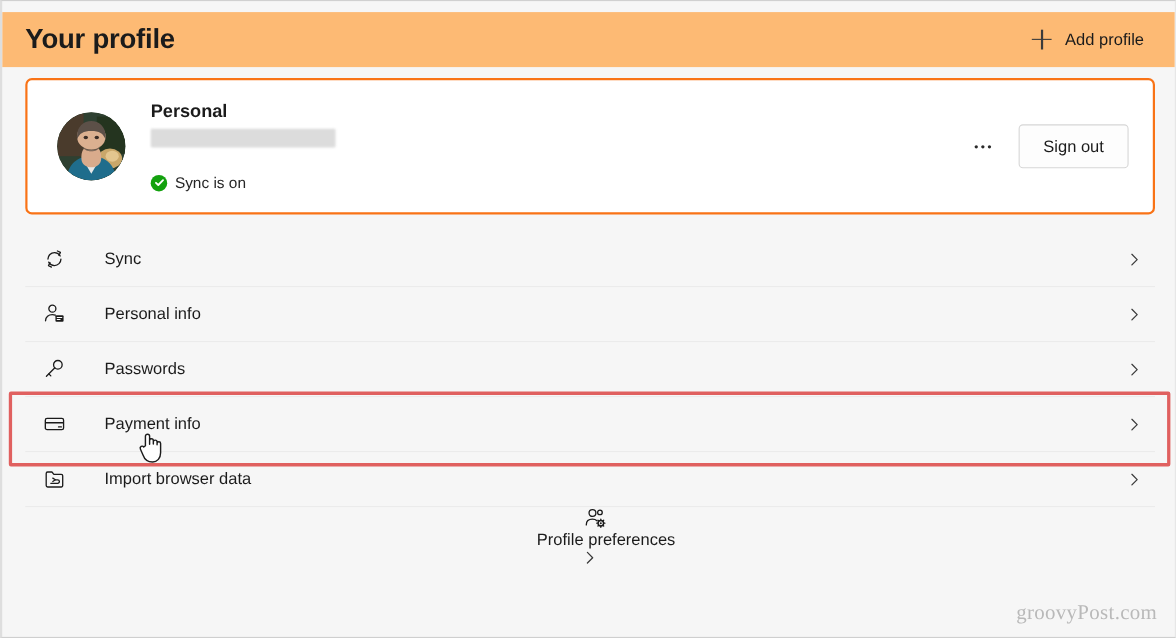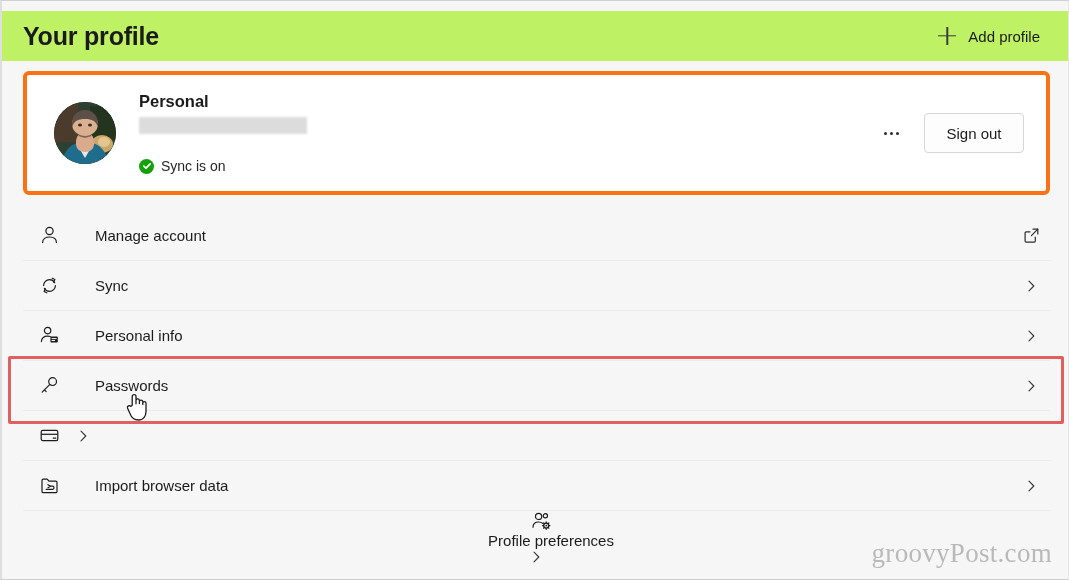--- a/index.html
+++ b/index.html
@@ -23,21 +23,21 @@
 
   
   .header {
     position: absolute;
     top: 10px; left: 0; right: 0;
     height: 50px;
     display: flex;
     align-items: center;
     justify-content: space-between;
     padding: 0 22px 0 21px;
-    background: #bef264;
+    background: #fdba74;
   }
   .page-title {
     font-size: 25px;
     font-weight: 600;
     color: #1b1b1b;
     letter-spacing: -0.2px;
     line-height: 1;
   }
   .add-profile {
     display: flex;
@@ -70,21 +70,21 @@
     color: #1b1b1b;
   }
 
   
   .profile-card {
     position: absolute;
     left: 21px; top: 70px;
     width: 1027px; height: 124px;
     background: #ffffff;
     border-radius: 6px;
-    border: 4px solid #f97316;
+    border: 2px solid #f97316;
     display: flex;
     align-items: center;
     padding: 0 22px 0 27px;
   }
   .avatar {
     width: 62px; height: 62px;
     border-radius: 50%;
     overflow: hidden;
     flex: 0 0 auto;
     background: #2b3a28;
@@ -225,21 +225,21 @@
     width: 26px; height: 32px;
     z-index: 8;
     pointer-events: none;
   }
 
   
   .watermark {
     position: absolute;
     right: 16px; bottom: 10px;
     font-family: "Liberation Serif", serif;
-    font-size: 27px;
+    font-size: 19px;
     color: #b9b9b9;
     letter-spacing: 0.3px;
     z-index: 6;
     user-select: none;
   }
 </style>
 </head>
 <body>
 
 <div id="app">
@@ -300,36 +300,20 @@
             <i></i>
             <i></i>
           </span>
       </div>
       <button class="signout-btn">Sign out</button>
     </div>
   </div>
 
   <div class="settings-list">
 
-    <div class="list-row">
-      <span class="row-icon">
-        <svg width="21" height="21" viewBox="0 0 21 21" aria-hidden="true">
-          <circle cx="10.5" cy="6" r="3.6" fill="none" stroke="#1b1b1b" stroke-width="1.2"></circle>
-          <path d="M3.6 17.6 C3.6 13.8 6.7 12 10.5 12 C14.3 12 17.4 13.8 17.4 17.6" fill="none" stroke="#1b1b1b" stroke-width="1.2" stroke-linecap="round"></path>
-        </svg>
-      </span>
-      <span class="row-label">Manage account</span>
-      <span class="row-trail">
-        <svg width="17" height="17" viewBox="0 0 17 17" aria-hidden="true">
-          <path d="M10 2.2 H14.8 V7" fill="none" stroke="#2b2b2b" stroke-width="1.2" stroke-linecap="round" stroke-linejoin="round"></path>
-          <path d="M14.8 2.2 L8.4 8.6" fill="none" stroke="#2b2b2b" stroke-width="1.2" stroke-linecap="round"></path>
-          <path d="M12.3 10.2 V14 A1.1 1.1 0 0 1 11.2 15.1 H3.2 A1.1 1.1 0 0 1 2.1 14 V6 A1.1 1.1 0 0 1 3.2 4.9 H7" fill="none" stroke="#2b2b2b" stroke-width="1.2" stroke-linecap="round" stroke-linejoin="round"></path>
-        </svg>
-      </span>
-    </div>
 
     <div class="list-row">
       <span class="row-icon">
         <svg width="21" height="21" viewBox="0 0 21 21" aria-hidden="true">
           <path d="M16.4 10.5 A5.9 5.9 0 0 1 10.5 16.4 A5.9 5.9 0 0 1 5.3 13.3" fill="none" stroke="#1b1b1b" stroke-width="1.2" stroke-linecap="round"></path>
           <path d="M4.6 10.5 A5.9 5.9 0 0 1 10.5 4.6 A5.9 5.9 0 0 1 15.7 7.7" fill="none" stroke="#1b1b1b" stroke-width="1.2" stroke-linecap="round"></path>
           <path d="M13.2 3.2 L15.9 4.5 L14.6 7.2" fill="none" stroke="#1b1b1b" stroke-width="1.2" stroke-linecap="round" stroke-linejoin="round"></path>
           <path d="M7.8 17.8 L5.1 16.5 L6.4 13.8" fill="none" stroke="#1b1b1b" stroke-width="1.2" stroke-linecap="round" stroke-linejoin="round"></path>
         </svg>
       </span>
@@ -375,20 +359,21 @@
     </div>
 
     <div class="list-row">
       <span class="row-icon">
         <svg width="21" height="21" viewBox="0 0 21 21" aria-hidden="true">
           <rect x="2.2" y="5.4" width="16.6" height="10.2" rx="1.6" fill="none" stroke="#1b1b1b" stroke-width="1.2"></rect>
           <path d="M2.2 9.3 H18.8" fill="none" stroke="#1b1b1b" stroke-width="1.2"></path>
           <path d="M14.2 13.1 H16.8" fill="none" stroke="#1b1b1b" stroke-width="1.2" stroke-linecap="round"></path>
         </svg>
       </span>
+      <span class="row-label">Payment info</span>
       <span class="row-trail">
         <svg width="16" height="16" viewBox="0 0 16 16" aria-hidden="true">
           <path d="M6 3.2 L10.8 8 L6 12.8" fill="none" stroke="#3a3a3a" stroke-width="1.15" stroke-linecap="round" stroke-linejoin="round"></path>
         </svg>
       </span>
     </div>
 
     <div class="list-row">
       <span class="row-icon">
         <svg width="21" height="21" viewBox="0 0 21 21" aria-hidden="true">

